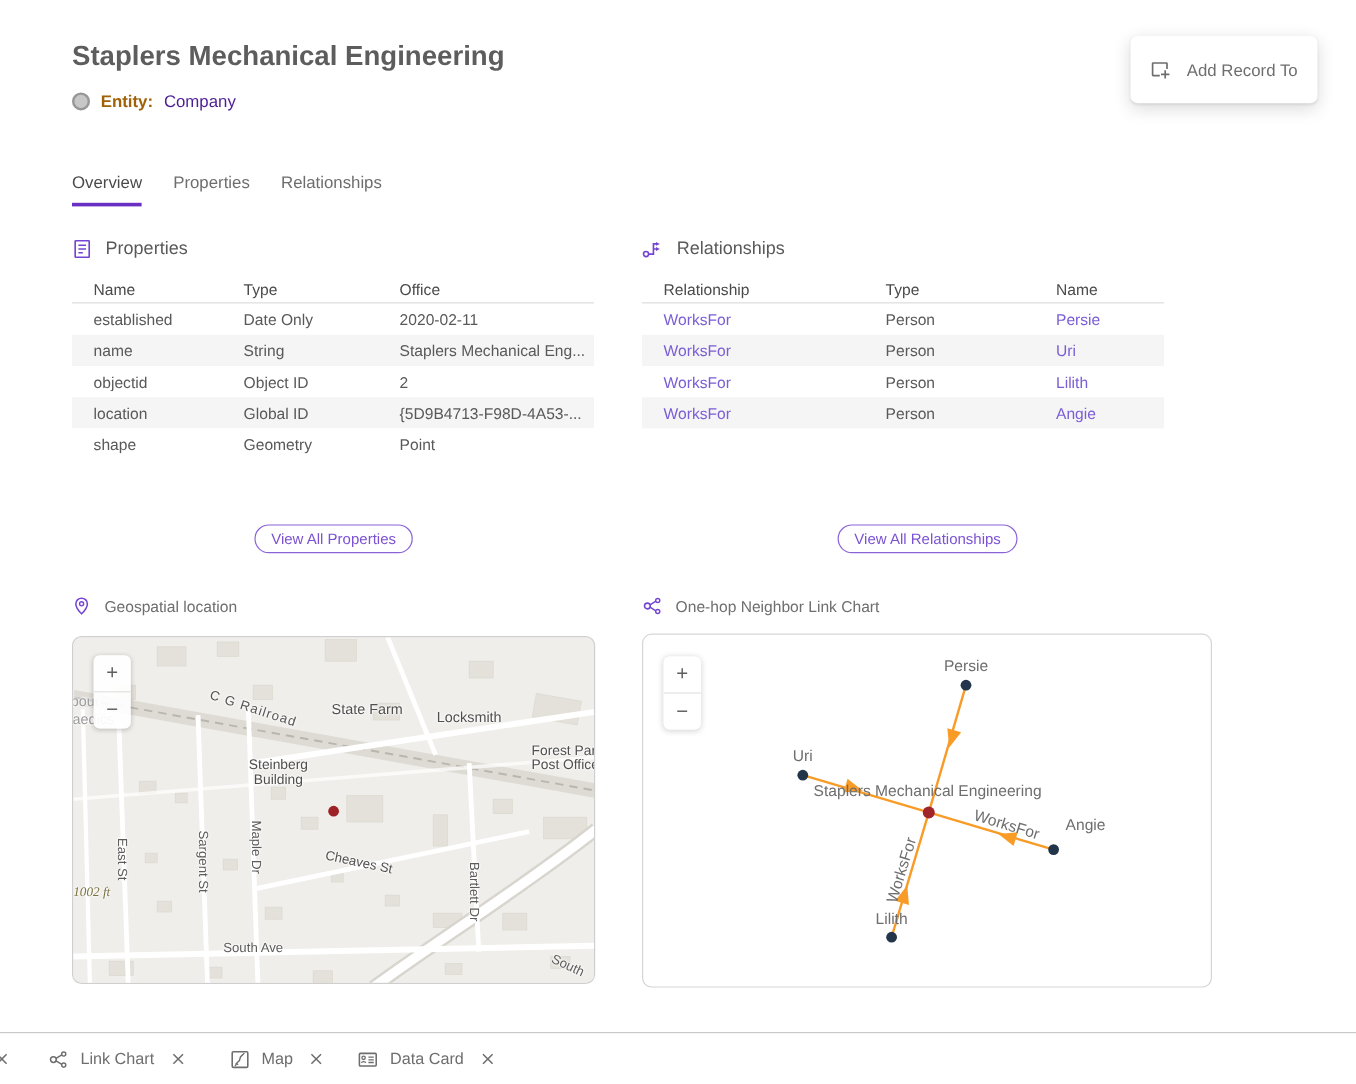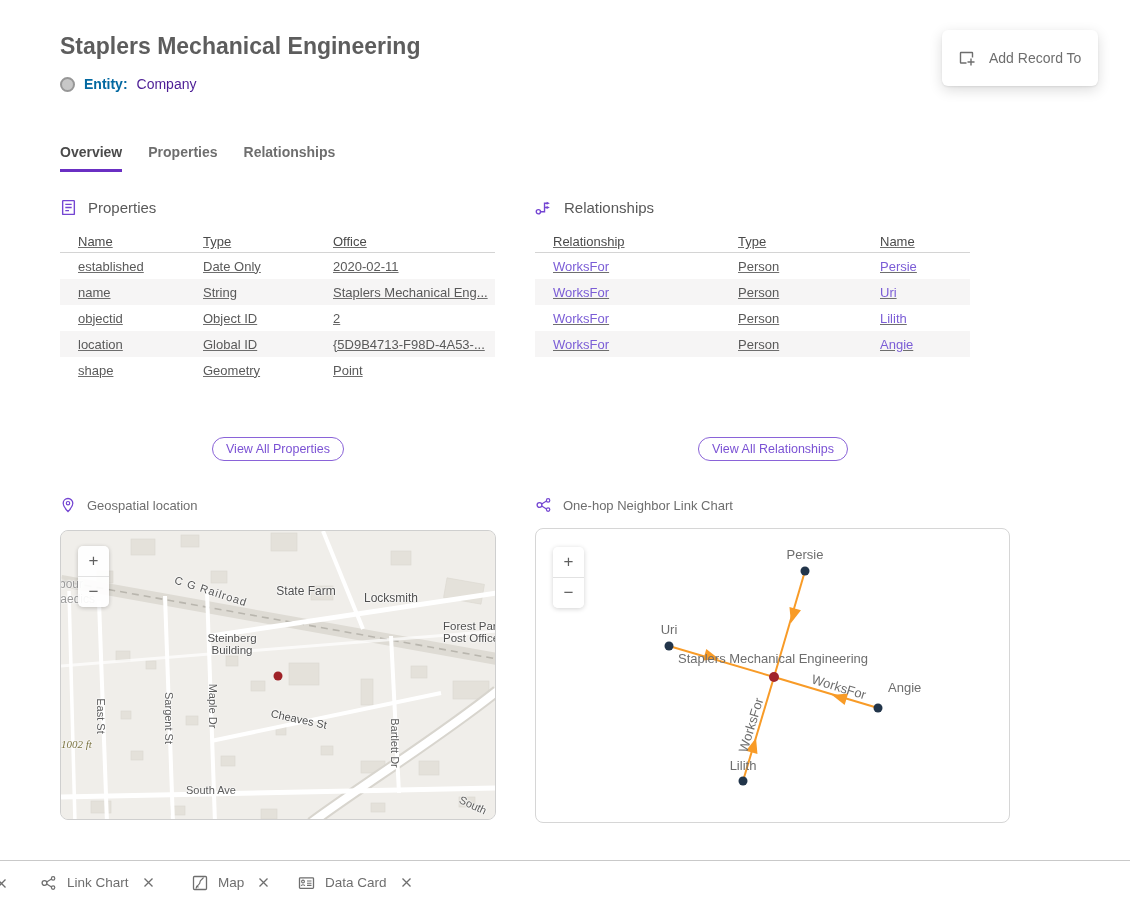--- a/index.html
+++ b/index.html
@@ -9,48 +9,48 @@
     width: 1130px; height: 903px;
     background: #fff;
     font-family: "Liberation Sans", sans-serif;
     color: #6e6e6e;
     overflow: hidden;
   }
   
   .title { position:absolute; left:60px; top:33px; font-size:23px; font-weight:700; color:#5d5d5d; }
   .entity-row { position:absolute; left:60px; top:76px; display:flex; align-items:center; gap:9px; font-size:14px; }
   .entity-dot { width:15px; height:15px; border-radius:50%; background:#c7c7c7; border:2px solid #979797; }
-  .entity-label { font-weight:700; color:#0369a1; }
+  .entity-label { font-weight:700; color:#a16207; }
   .entity-value { color:#4c1d95; }
 
   
   .menu-card {
     position:absolute; right:32px; top:30px; width:156px;
     background:#fff; border-radius:6px;
     box-shadow:0 1px 2px rgba(0,0,0,.08), 0 4px 14px rgba(0,0,0,.14);
     padding:6px 0;
   }
   .menu-item { display:flex; align-items:center; gap:13px; height:44px; padding:0 16px; font-size:14px; color:#6e6e6e; cursor:pointer; }
   .menu-item svg { flex:0 0 auto; }
 
   
-  .tabs { position:absolute; left:60px; top:144px; display:flex; gap:26px; font-size:14px;font-weight:bold; }
+  .tabs { position:absolute; left:60px; top:144px; display:flex; gap:26px; font-size:14px; }
   .tab { padding-bottom:9px; color:#6e6e6e; border-bottom:3px solid transparent; cursor:pointer; }
   .tab.active { color:#4a4a4a; border-bottom-color:#6a2fc3; }
 
   
   .section-head { position:absolute; display:flex; align-items:center; gap:11px; font-size:15px; color:#595959; }
   .section-head svg { flex:0 0 auto; }
   .sh-props { left:60px; top:199px; }
   .sh-rels  { left:535px; top:199px; }
   .sh-geo   { left:60px; top:497px; font-size:13px; color:#6e6e6e; }
   .sh-hop   { left:535px; top:497px; font-size:13px; color:#6e6e6e; }
 
   
-  .tbl { position:absolute; width:435px; font-size:13px;text-decoration:underline; }
+  .tbl { position:absolute; width:435px; font-size:13px; }
   .tbl-props { left:60px; top:231px; }
   .tbl-rels  { left:535px; top:231px; }
   .tbl-header { display:grid; height:22px; align-items:center; color:#4a4a4a; border-bottom:1px solid #d4d4d4; }
   .tbl-row { display:grid; height:26px; align-items:center; color:#595959; }
   .tbl-row:nth-child(odd) { background:#f6f5f5; }  
   .tbl-rows .tbl-row:nth-child(even) { background:#f6f5f5; }
   .tbl-rows .tbl-row:nth-child(odd)  { background:#fff; }
   .cols-props { grid-template-columns:125px 130px 180px; }
   .cols-rels  { grid-template-columns:185px 142px 108px; }
   .tbl .cell { padding-left:18px; white-space:nowrap; overflow:hidden; }

